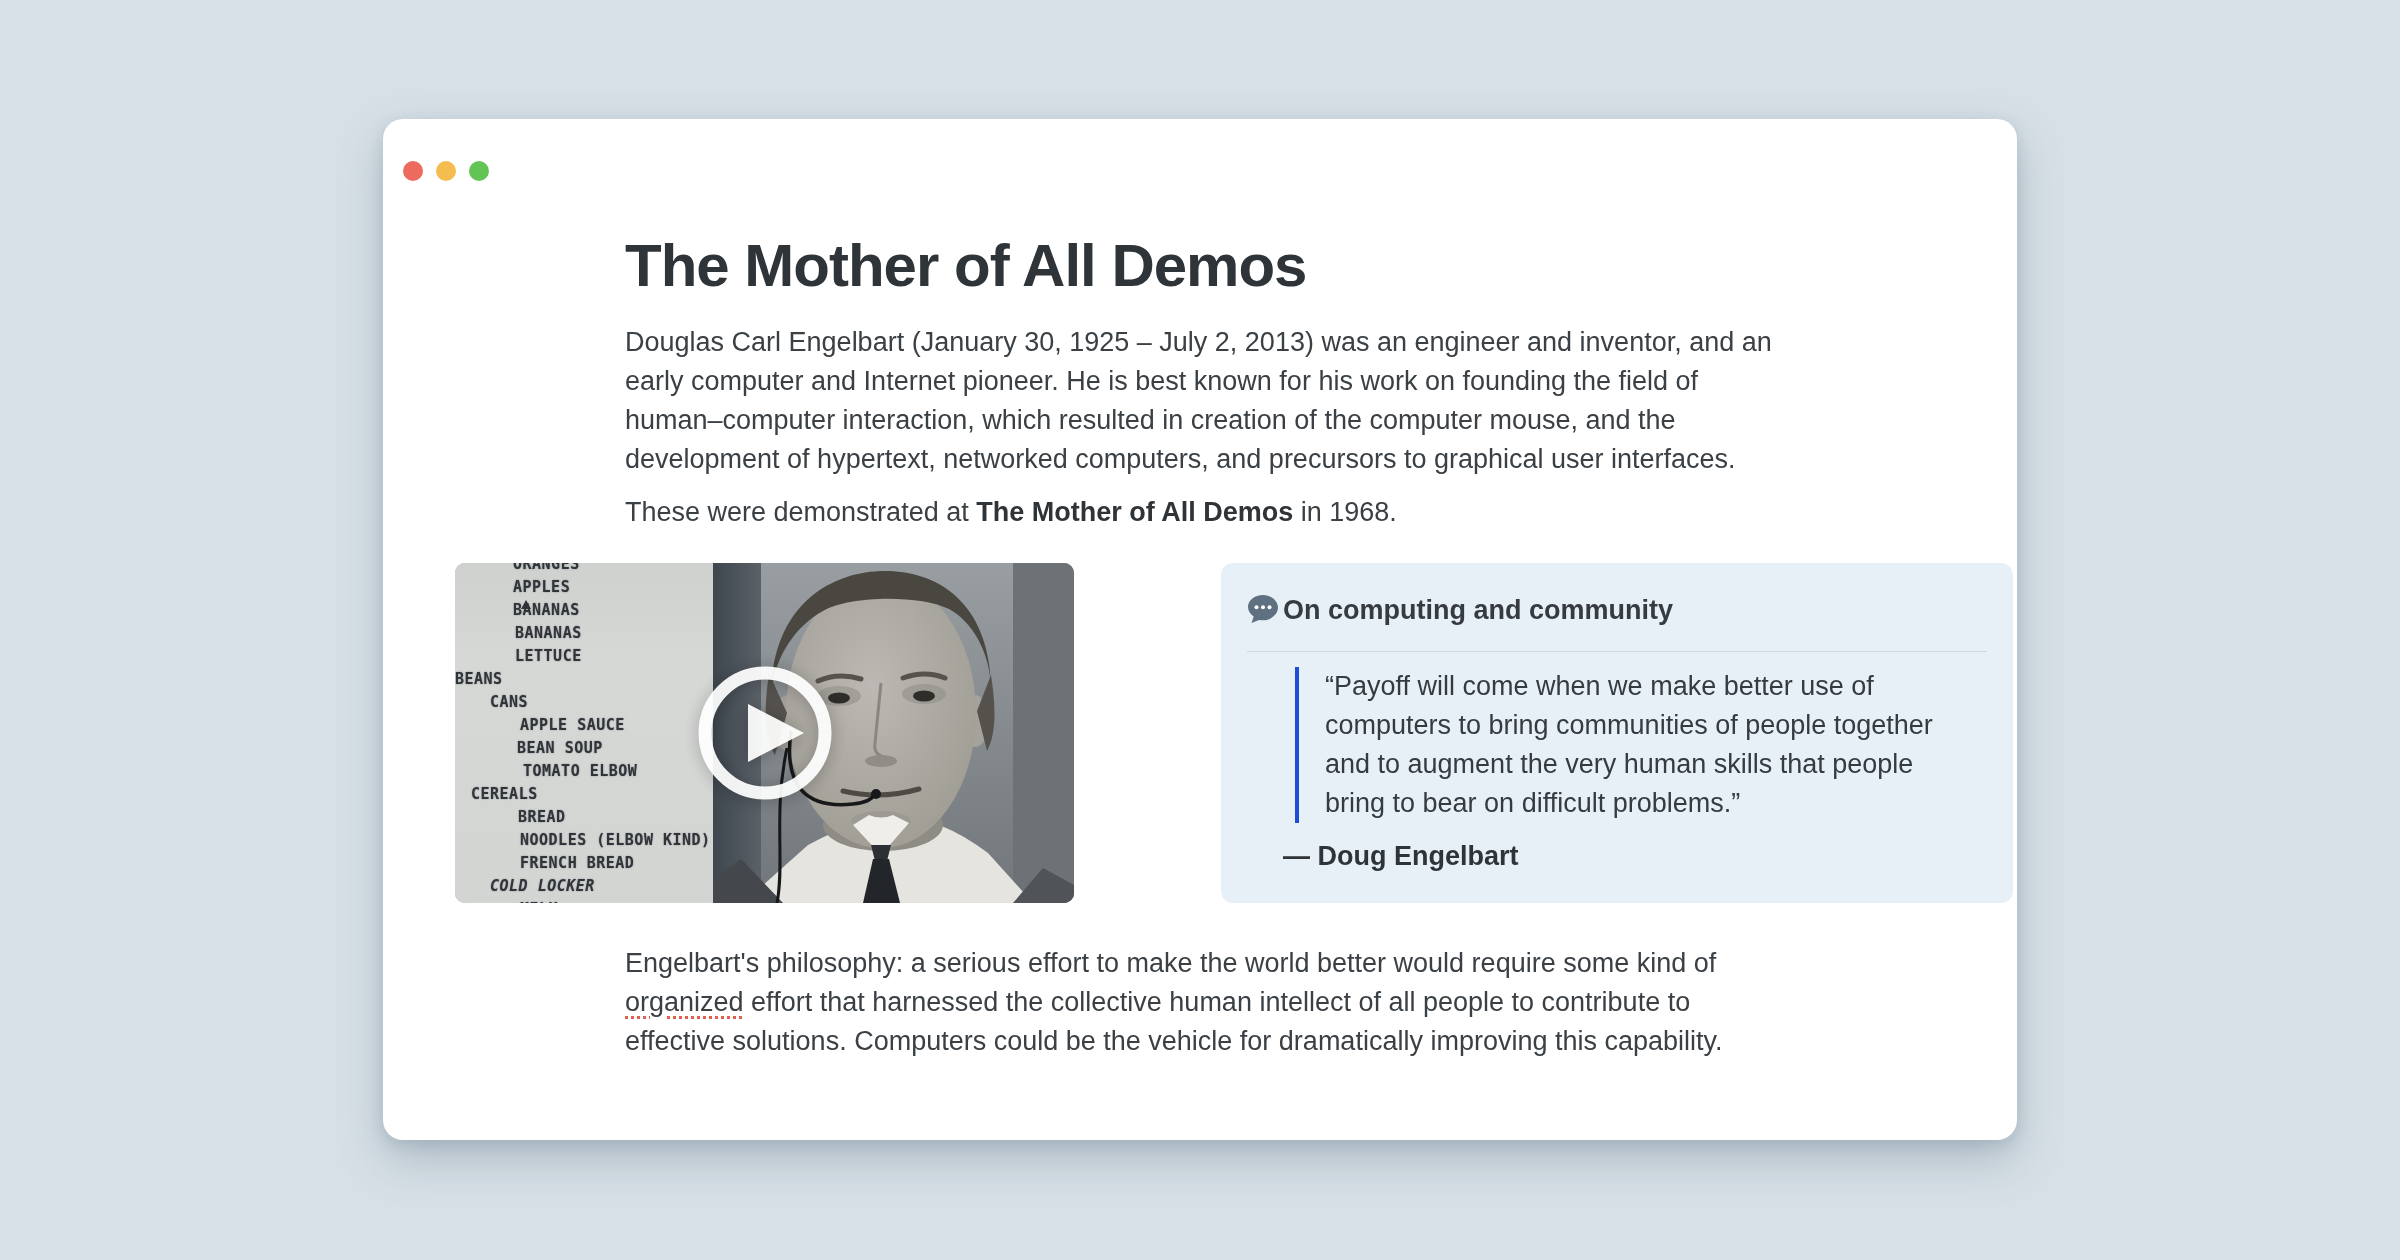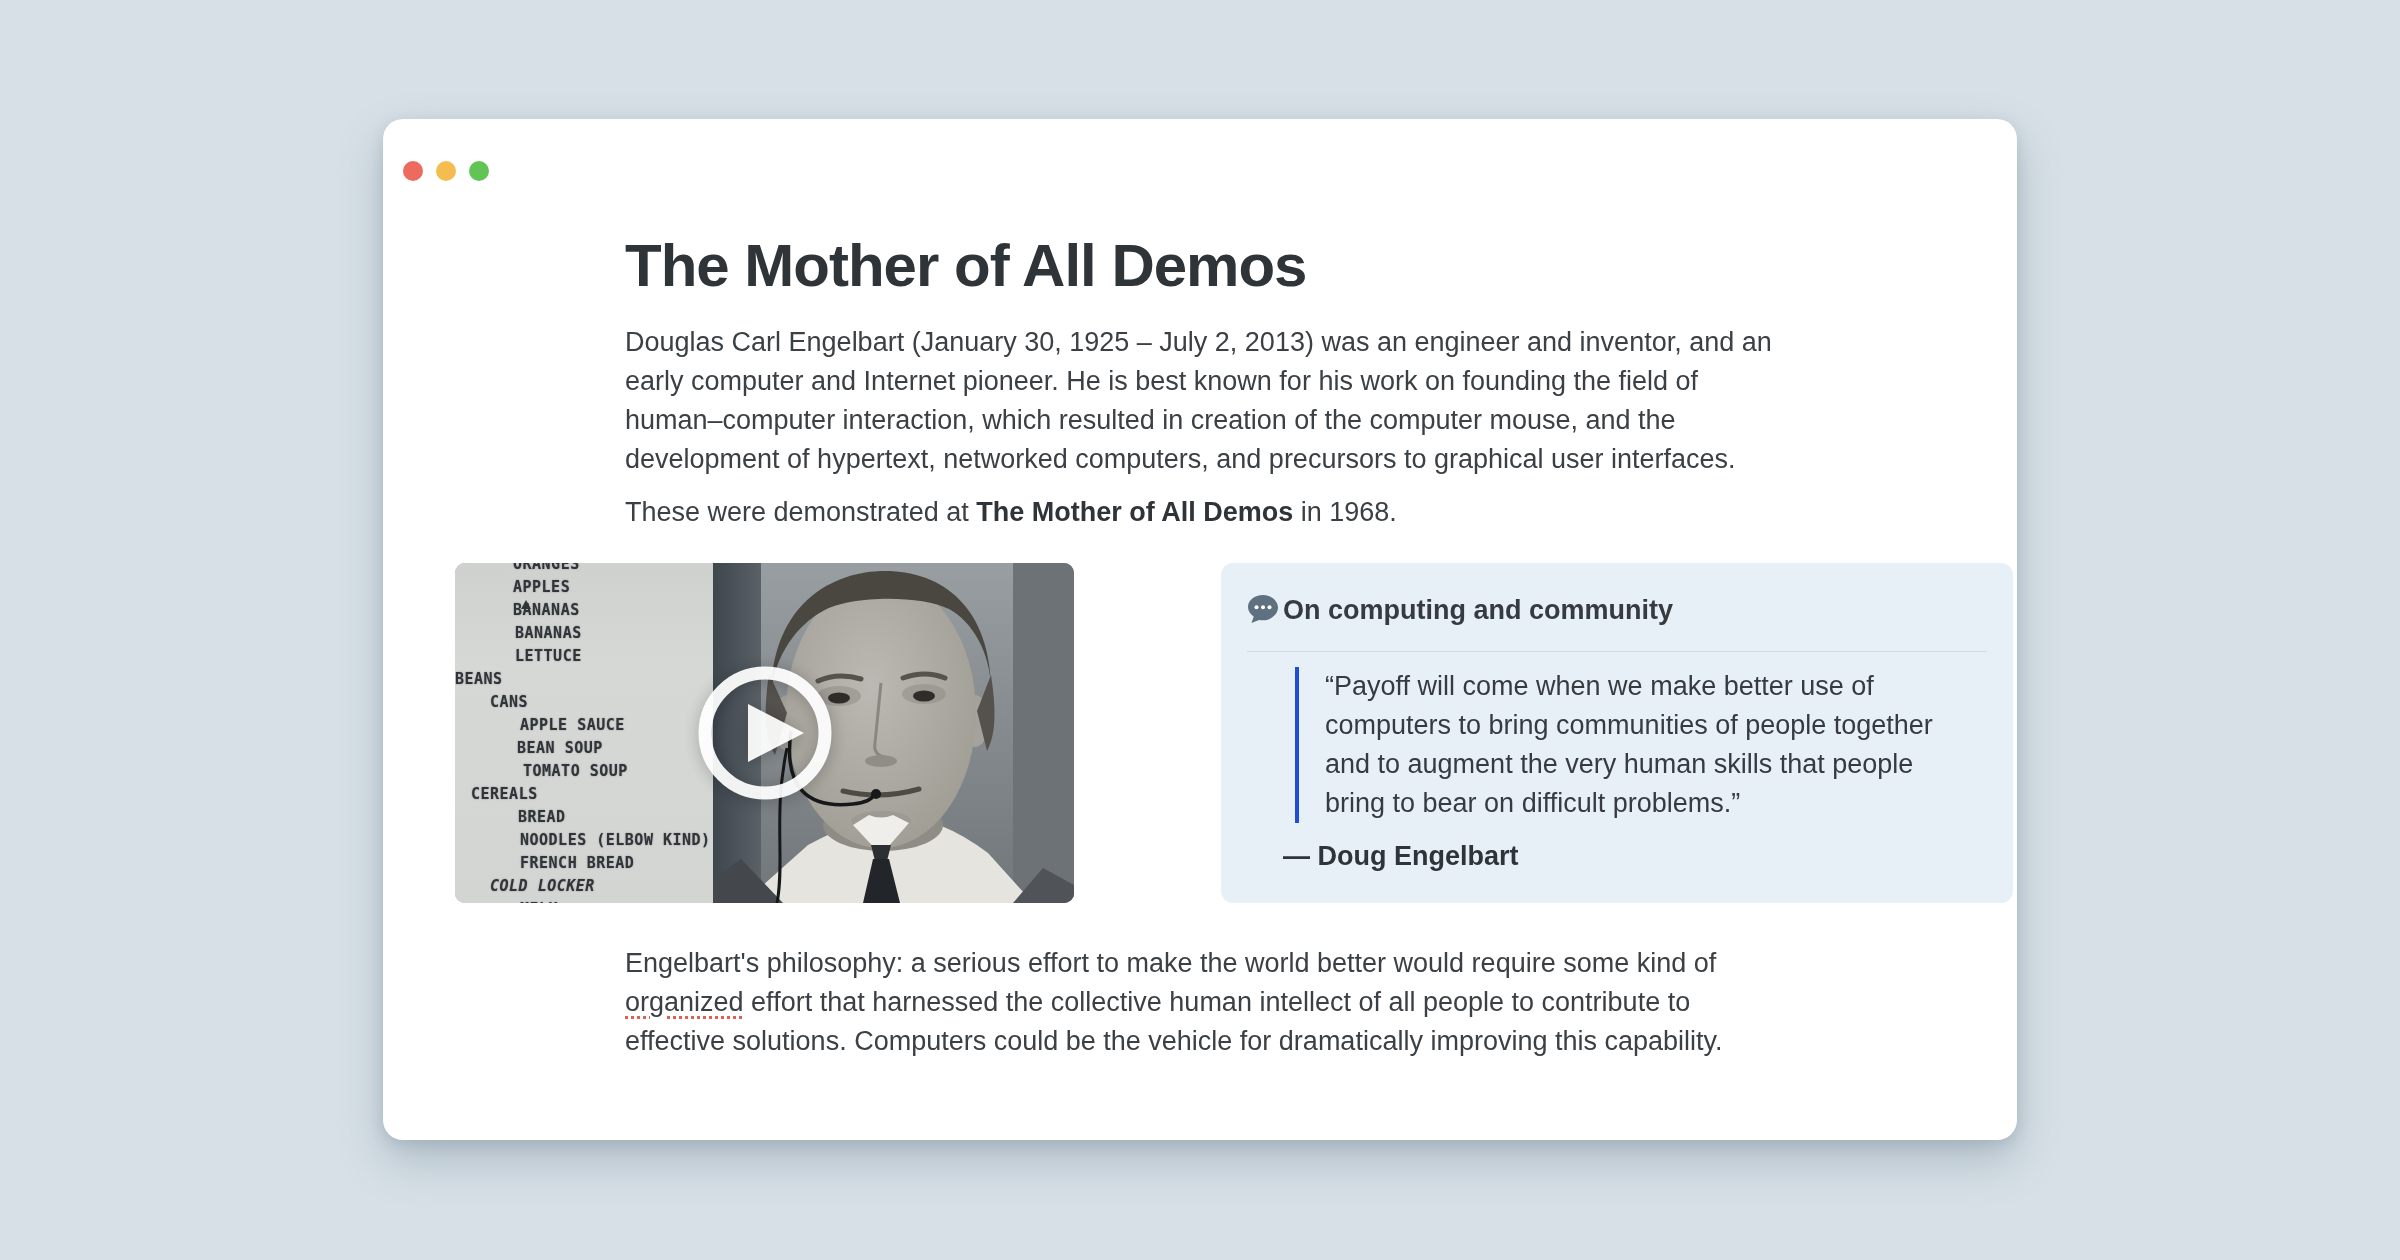--- a/index.html
+++ b/index.html
@@ -123,21 +123,21 @@
         <div class="grocery-list">
             <div class="grocery-row" style="padding-left: 58px;">ORANGES</div>
             <div class="grocery-row" style="padding-left: 58px;">APPLES</div>
             <div class="grocery-row" style="padding-left: 58px;">BANANAS</div>
             <div class="grocery-row" style="padding-left: 60px;">BANANAS</div>
             <div class="grocery-row" style="padding-left: 60px;">LETTUCE</div>
             <div class="grocery-row" style="">BEANS</div>
             <div class="grocery-row" style="padding-left: 35px;">CANS</div>
             <div class="grocery-row" style="padding-left: 65px;">APPLE SAUCE</div>
             <div class="grocery-row" style="padding-left: 62px;">BEAN SOUP</div>
-            <div class="grocery-row" style="padding-left: 68px;">TOMATO SOUP</div>
+            <div class="grocery-row" style="padding-left: 68px;">TOMATO ELBOW</div>
             <div class="grocery-row" style="padding-left: 16px;">CEREALS</div>
             <div class="grocery-row" style="padding-left: 63px;">BREAD</div>
             <div class="grocery-row" style="padding-left: 65px;">NOODLES (ELBOW KIND)</div>
             <div class="grocery-row" style="padding-left: 65px;">FRENCH BREAD</div>
             <div class="grocery-row" style="padding-left: 35px; font-style: italic;">COLD LOCKER</div>
             <div class="grocery-row" style="padding-left: 65px;">MILK</div>
           </div>
         <div class="video-cursor-bug"></div>
       </div>
 

